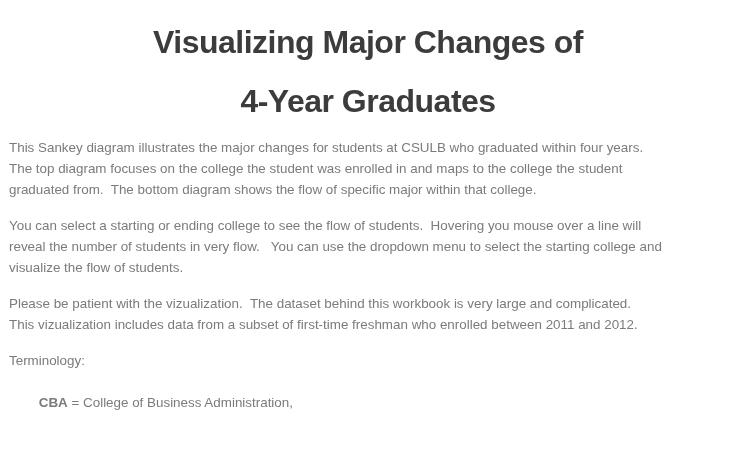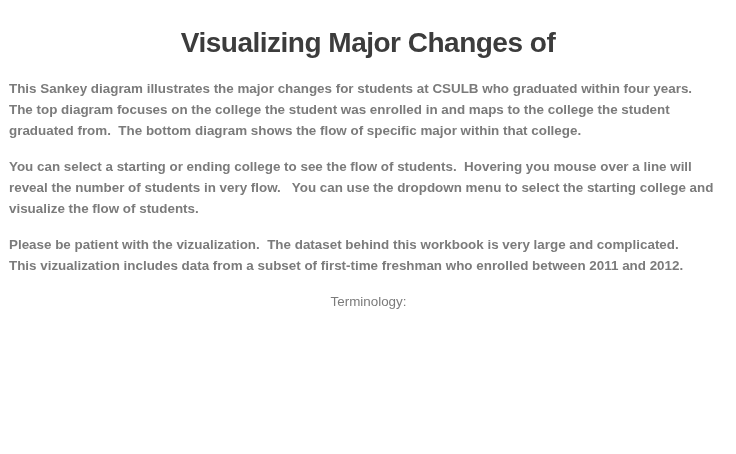--- a/index.html
+++ b/index.html
@@ -16,78 +16,80 @@
   .page {
     width: 736px;
     height: 454px;
     background: #ffffff;
   }
   .title {
     margin: 13px 0 6px 0;
     text-align: center;
     font-family: "Liberation Sans", sans-serif;
     font-weight: bold;
-    font-size: 28px;
+    font-size: 32px;
     line-height: 59px;
     letter-spacing: -0.5px;
     color: #3c3c3c;
   }
   .title-line {
     display: block;
   }
   .body-text {
     padding: 0 8px 0 9px;
     font-size: 13.4px;
     line-height: 21px;
     color: #7b7b7b;
   }
   .body-text p {
     margin: 0 0 15px 0;
     white-space: pre-wrap;
-    font-weight: bold;
   }
   .terminology {
     margin: 0;
   }
   .term-heading {
     white-space: pre-wrap;
-    text-align: center;
   }
   .term-line {
     white-space: pre-wrap;
   }
   .abbr {
     font-weight: bold;
   }
 </style>
 </head>
 <body>
 
 <div class="page">
 
   <h1 class="title">
     <span class="title-line">Visualizing Major Changes of</span>
+    <span class="title-line">4-Year Graduates</span>
   </h1>
 
   <div class="body-text">
 
     <p>This Sankey diagram illustrates the major changes for students at CSULB who graduated within four years.
 The top diagram focuses on the college the student was enrolled in and maps to the college the student
 graduated from.  The bottom diagram shows the flow of specific major within that college.</p>
 
     <p>You can select a starting or ending college to see the flow of students.  Hovering you mouse over a line will
 reveal the number of students in very flow.   You can use the dropdown menu to select the starting college and
 visualize the flow of students.</p>
 
     <p>Please be patient with the vizualization.  The dataset behind this workbook is very large and complicated.
 This vizualization includes data from a subset of first-time freshman who enrolled between 2011 and 2012.</p>
 
     <div class="terminology">
       <div class="term-heading">Terminology:</div>
 
+      <div class="term-line">
+        <span class="abbr">CBA</span><span> = College of Business Administration,</span>
+      </div>
 
       <div class="term-line">
         
       </div>
 
     </div>
 
   </div>
 </div>
 

